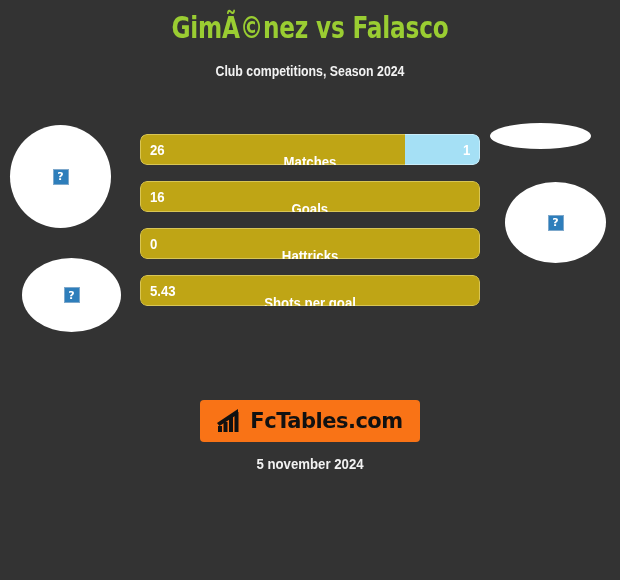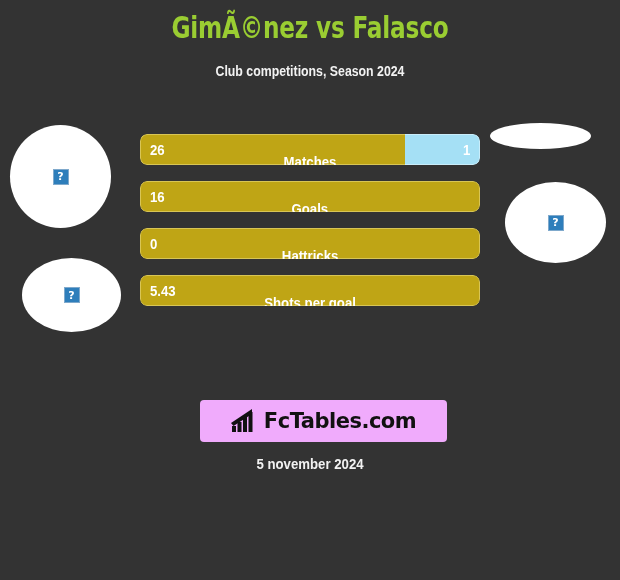--- a/index.html
+++ b/index.html
@@ -172,23 +172,23 @@
   .label span {
     display: inline-block;
     transform: scaleX(0.88);
   }
 
   
   .logo-box {
     position: absolute;
     left: 200px;
     top: 400px;
-    width: 247px;
+    width: 220px;
     height: 42px;
-    background: #f0abfc;
+    background: #f97316;
     border-radius: 4px;
     display: flex;
     align-items: center;
     justify-content: center;
     gap: 7px;
   }
   .logo-mark { display: block; }
   .logo-text {
     color: #111111;
     font-size: 21px;

